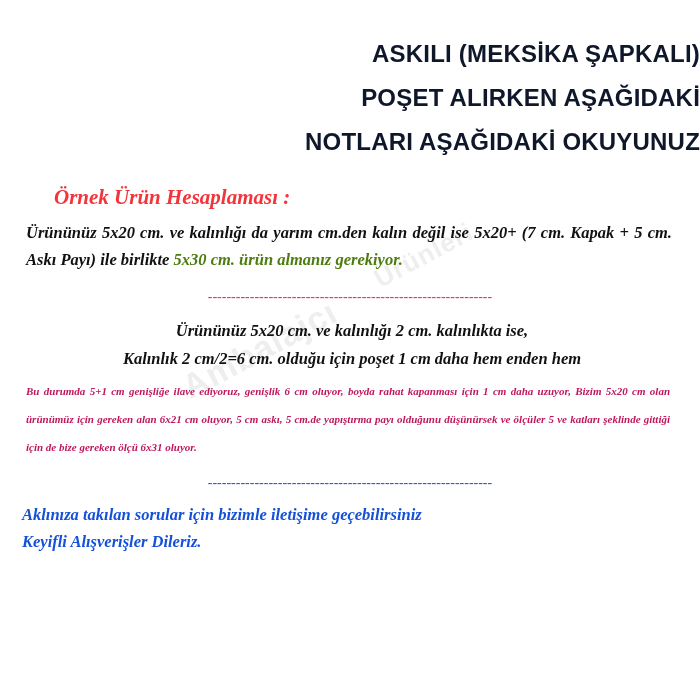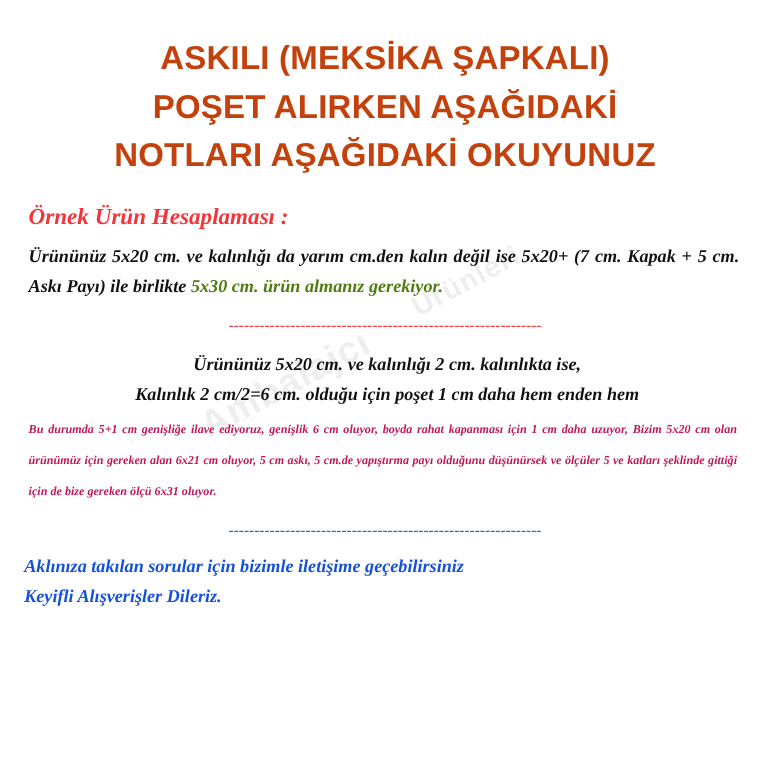--- a/index.html
+++ b/index.html
@@ -42,25 +42,25 @@
     top: 240px;
     font-size: 26px;
     transform: rotate(-28deg);
   }
 
   
   .heading {
     position: relative;
     z-index: 3;
     padding-top: 32px;
-    text-align: center;
-    color: #c2410c;
+    text-align: right;
+    color: #0f172a;
     font-family: "Liberation Sans", sans-serif;
     font-weight: bold;
-    font-size: 30px;
+    font-size: 24px;
     line-height: 44px;
     letter-spacing: 0.2px;
   }
   .heading .hline {
     display: block;
     white-space: nowrap;
   }
 
   .body-wrap {
     position: relative;
@@ -71,20 +71,21 @@
 
   .subtitle {
     margin-top: 21px;
     color: #f3343a;
     font-family: "Liberation Serif", serif;
     font-weight: bold;
     font-style: italic;
     font-size: 21px;
     text-align: left;
     padding-left: 4px;
+    margin-left: 28px;
   }
 
   .para {
     margin-top: 9px;
     color: #111111;
     font-family: "Liberation Serif", serif;
     font-weight: bold;
     font-style: italic;
     font-size: 16.5px;
     line-height: 27px;

